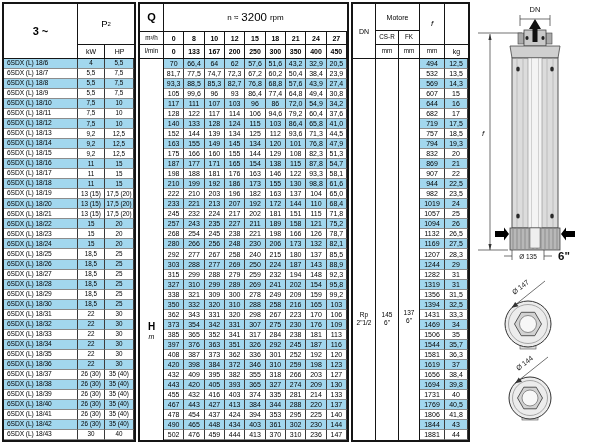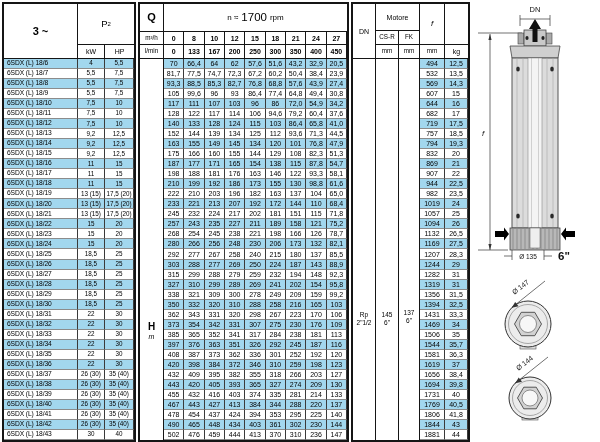--- a/index.html
+++ b/index.html
@@ -154,21 +154,21 @@
     </div>
 </div>
 
 <div class="t" style="left:138px;width:211px">
   <div class="hd">
     <div class="hc br bb big" style="left:0;top:0;width:24px;height:28px">Q</div>
     <div class="hc br bb" style="left:0;top:28px;width:24px;height:13px;font-size:6.3px">m³/h</div>
     <div class="hc br" style="left:0;top:41px;width:24px;height:13px;font-size:6.3px">l/min</div>
     <div class="hc bb" style="left:24px;top:0;width:183px;height:28px;font-size:8px;gap:3px">
       <span>n ≈</span>
-      <span style="font-size:11.5px">1700</span>
+      <span style="font-size:11.5px">3200</span>
       <span>rpm</span>
     </div>
     <div class="hrow m" style="left:24px;top:28px;width:183px;height:13px">
         <div class="hnum">0</div>
         <div class="hnum">8</div>
         <div class="hnum">10</div>
         <div class="hnum">12</div>
         <div class="hnum">15</div>
         <div class="hnum">18</div>
         <div class="hnum">21</div>

